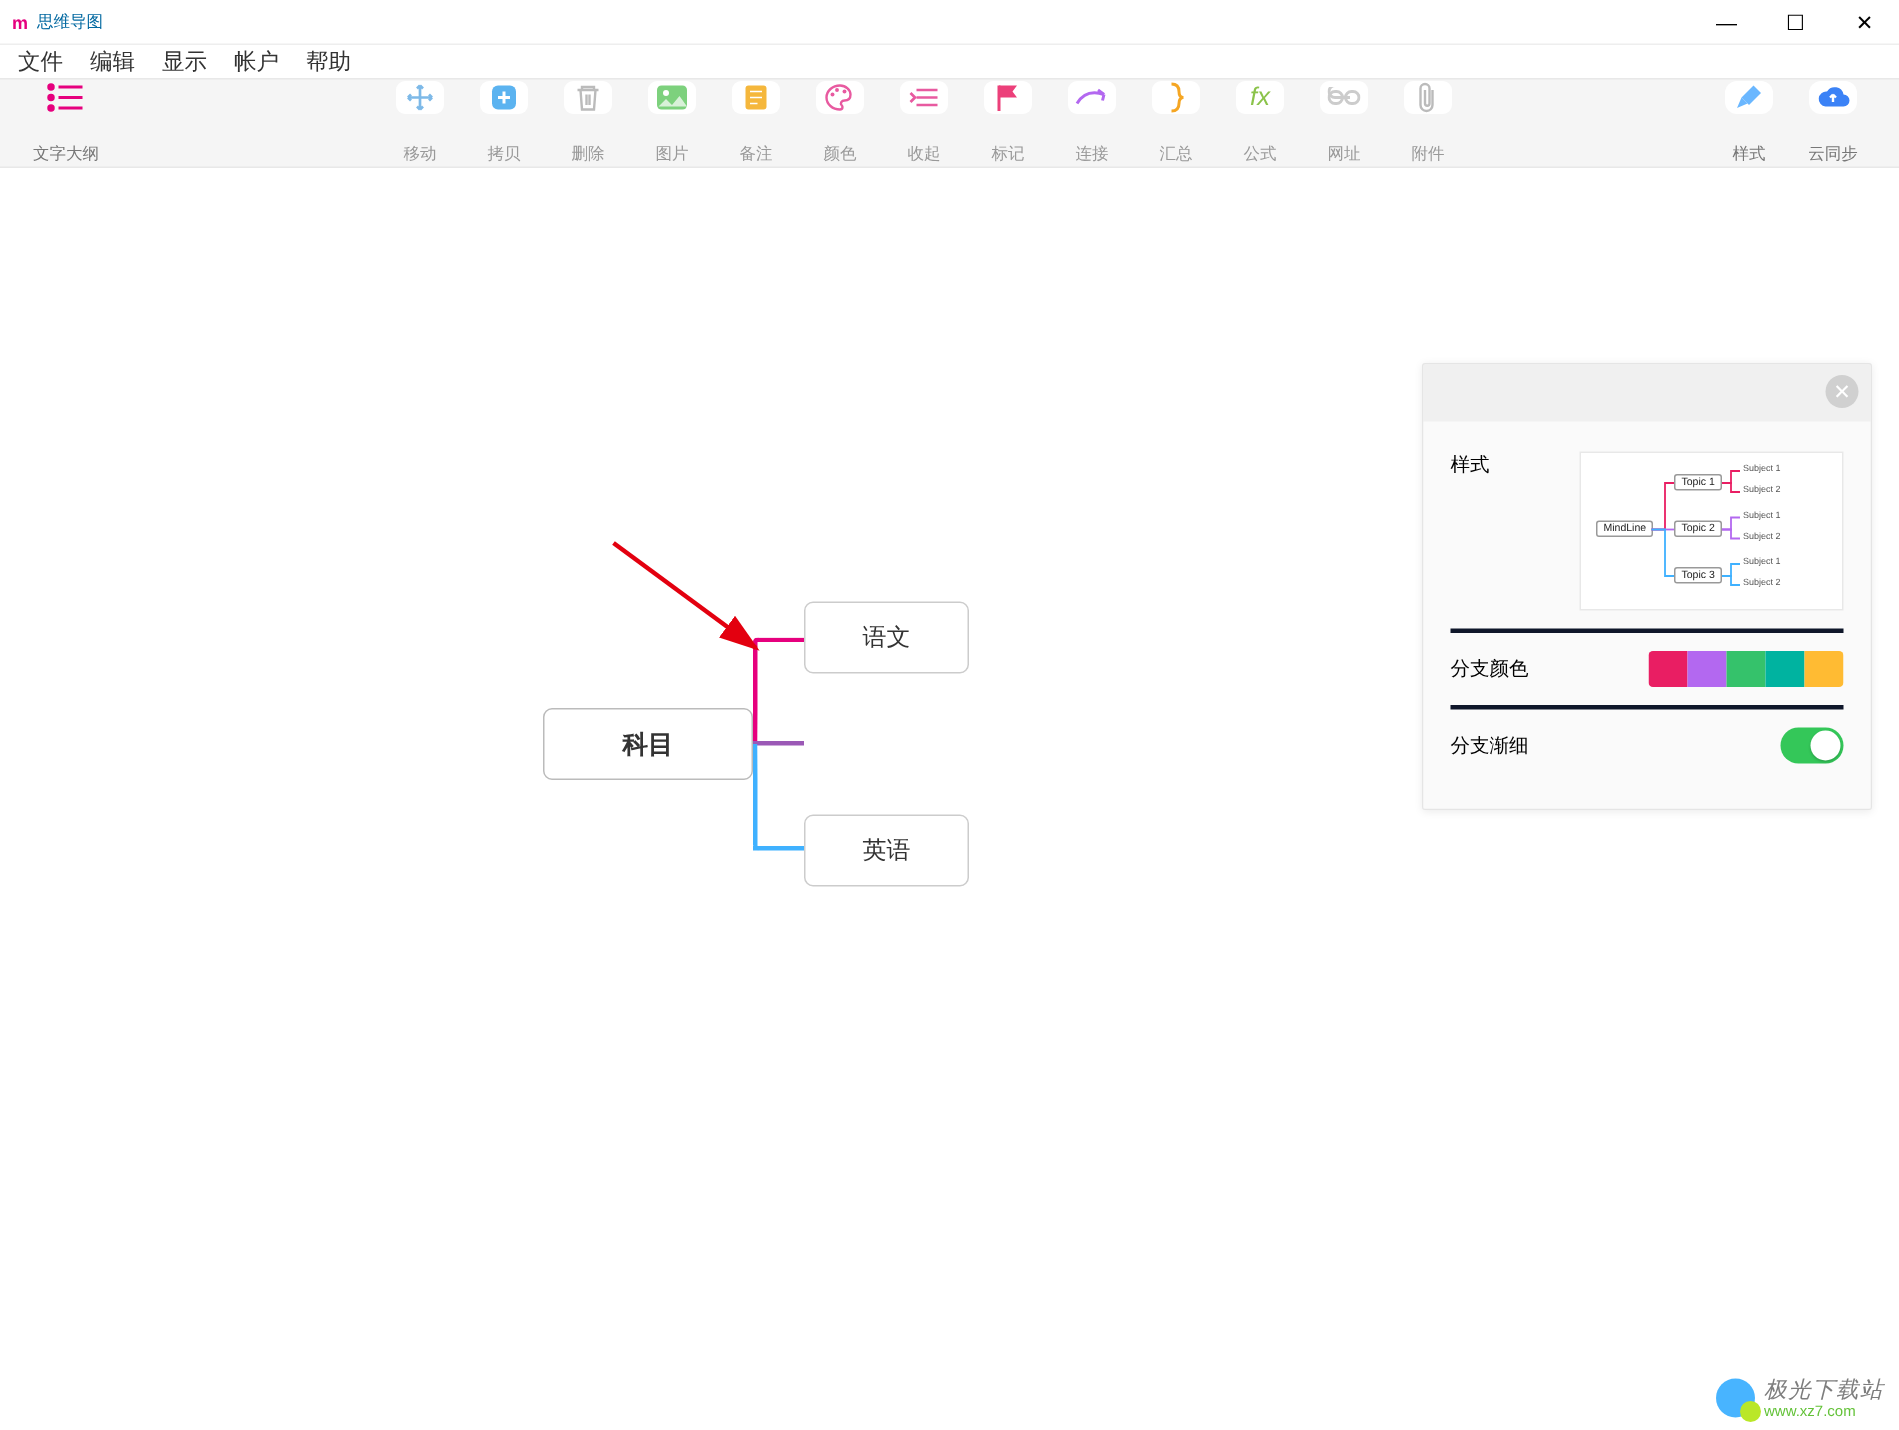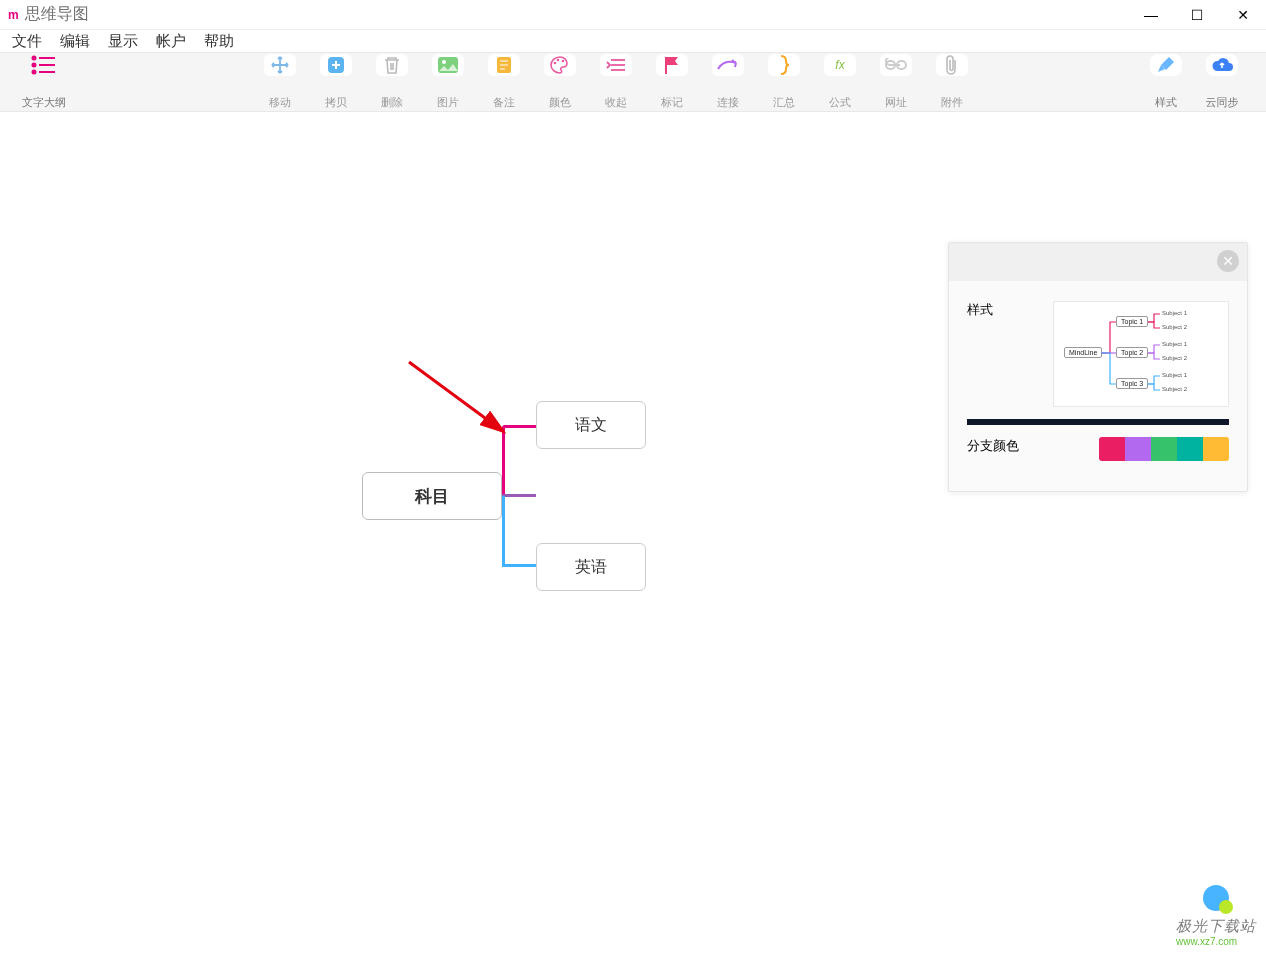--- a/index.html
+++ b/index.html
@@ -1,21 +1,21 @@
 <!DOCTYPE html>
 <html><head>
 <meta charset="utf-8">
 <style>
 * { box-sizing: border-box; margin: 0; padding: 0; }
 body { font-family: "Microsoft YaHei", Arial, sans-serif; font-size: 13px; color: #333; background: #fff; width: 1266px; height: 953px; overflow: hidden; position: relative; }
 
 
 .titlebar { height: 30px; display: flex; align-items: center; padding: 0 0 0 8px; border-bottom: 1px solid #eee; }
 .titlebar .app-logo { color: #e6007e; font-weight: bold; font-size: 12px; margin-right: 6px; }
-.titlebar .title { font-size: 16px; color: #737373; }
+.titlebar .title { font-size: 11px; color: #0369a1; }
 .win-controls { margin-left: auto; display: flex; }
 .win-controls div { width: 46px; height: 30px; display: flex; align-items: center; justify-content: center; font-size: 14px; color: #000; }
 
 
 .menubar { height: 22px; display: flex; align-items: center; padding: 0 4px; gap: 2px; }
 .menubar .mitem { padding: 2px 8px; font-size: 15px; }
 
 
 .toolbar { height: 60px; background: #f5f5f5; border-top: 1px solid #e8e8e8; border-bottom: 1px solid #e8e8e8; display: flex; align-items: center; padding: 0 16px; }
 .tbtn { display: flex; flex-direction: column; align-items: center; justify-content: center; width: 56px; height: 56px; }
@@ -41,21 +41,21 @@
 .conn3b { left: 502px; top: 452px; width: 34px; height: 3px; border-top: 3px solid #3fb1ff; }
 
 
 .arrow-svg { position: absolute; left: 404px; top: 245px; pointer-events: none; }
 
 
 .sidepanel { position: absolute; right: 18px; top: 130px; width: 300px; background: #fafafa; border: 1px solid #e5e5e5; border-radius: 2px; box-shadow: 0 1px 6px rgba(0,0,0,0.08); z-index: 10; }
 .sidepanel .panel-header { height: 38px; position: relative; background: #f0f0f0; }
 .sidepanel .close-btn { position: absolute; right: 8px; top: 7px; width: 22px; height: 22px; border-radius: 50%; background: #d0d0d0; color: #fff; display: flex; align-items: center; justify-content: center; font-size: 14px; }
 .sidepanel .panel-body { background: #fafafa; padding: 14px 18px 18px 18px; }
-.panel-row { display: flex; padding: 12px 0; border-top: 6px solid #0f172a; }
+.panel-row { display: flex; align-items: center; padding: 12px 0; border-top: 3px solid #0f172a; }
 .panel-row:first-child { border-top: none; align-items: flex-start; padding-top: 6px; }
 .panel-row .plabel { font-size: 13px; color: #000; width: 70px; flex-shrink: 0; }
 .panel-row .pvalue { flex: 1; display: flex; justify-content: flex-end; align-items: center; font-size: 13px; }
 
 .style-preview { width: 176px; height: 106px; background: #fff; border: 1px solid #e8e8e8; position: relative; }
 .sp-box { position: absolute; border: 1px solid #999; border-radius: 2px; font-size: 7px; padding: 1px 4px; color: #222; background: #fff; }
 .sp-root { left: 10px; top: 45px; }
 .sp-t1 { left: 62px; top: 14px; } .sp-t2 { left: 62px; top: 45px; } .sp-t3 { left: 62px; top: 76px; }
 .sp-sub { position: absolute; font-size: 6px; color: #555; }
 
@@ -63,21 +63,21 @@
 .color-palette > div { flex: 1; }
 .bgcolor-swatch { width: 100px; height: 28px; border: 1px solid #e5e5e5; border-radius: 4px; background: #fff; }
 .toggle { width: 42px; height: 24px; border-radius: 12px; position: relative; }
 .toggle.on { background: #34c759; }
 .toggle.off { background: #e9e9eb; }
 .toggle .knob { position: absolute; width: 20px; height: 20px; border-radius: 50%; background: #fff; top: 2px; box-shadow: 0 1px 2px rgba(0,0,0,0.2); }
 .toggle.on .knob { right: 2px; }
 .toggle.off .knob { left: 2px; }
 
 
-.watermark { position: absolute; right: 10px; bottom: 6px; display: flex; align-items: center; gap: 6px; opacity: 0.95; flex-direction: column; }
+.watermark { position: absolute; right: 10px; bottom: 6px; display: flex; align-items: center; gap: 6px; opacity: 0.95; }
 .watermark .wicon { width: 26px; height: 26px; border-radius: 50%; background: #3fb1ff; position: relative; }
 .watermark .wicon::after { content: ""; position: absolute; width: 14px; height: 14px; background: #b7e61d; border-radius: 50%; right: -4px; bottom: -3px; }
 .watermark .wtext .l1 { color: #777; font-style: italic; font-size: 15px; letter-spacing: 1px; }
 .watermark .wtext .l2 { color: #5bb a; }
 .watermark .wtext .l2 { color: #5bbf2e; font-size: 10px; }
 </style>
 </head>
 <body>
 
 <div class="titlebar">
@@ -212,21 +212,21 @@
   <div class="tbtn">
     <div class="ticon pastel">
         <svg width="14" height="22" viewBox="0 0 14 22">
           <path d="M4 2 Q9 2 9 7 Q9 11 12 11 Q9 11 9 15 Q9 20 4 20" fill="none" stroke="#f5a623" stroke-width="2"></path>
         </svg>
       </div>
     <div class="tlabel">汇总</div>
   </div>
   <div class="tbtn">
     <div class="ticon pastel">
-        <span style="font-style:italic;color:#8bc34a;font-size:12px;">fx</span>
+        <span style="font-style:italic;color:#8bc34a;font-size:17px;">fx</span>
       </div>
     <div class="tlabel">公式</div>
   </div>
   <div class="tbtn">
     <div class="ticon pastel">
         <svg width="22" height="14" viewBox="0 0 22 14">
           <g fill="none" stroke="#ccc" stroke-width="2">
             <path d="M8 7H5a4 4 0 0 1 0-8 M8 3h0"></path>
             <rect x="1" y="3" width="9" height="8" rx="4"></rect>
             <rect x="12" y="3" width="9" height="8" rx="4"></rect>
@@ -326,20 +326,28 @@
         <div class="pvalue">
           <div class="color-palette">
             <div style="background:#e91e63"></div>
             <div style="background:#b368f0"></div>
             <div style="background:#35c26b"></div>
             <div style="background:#00b3a0"></div>
             <div style="background:#ffbb33"></div>
           </div>
         </div>
       </div>
+      <div class="panel-row">
+        <div class="plabel">分支渐细</div>
+        <div class="pvalue">
+            <div class="toggle on">
+              <div class="knob"></div>
+            </div>
+          </div>
+      </div>
     </div>
   </div>
 
   <div class="watermark">
     <div class="wicon"></div>
     <div class="wtext">
       <div class="l1">极光下载站</div>
       <div class="l2">www.xz7.com</div>
     </div>
   </div>

